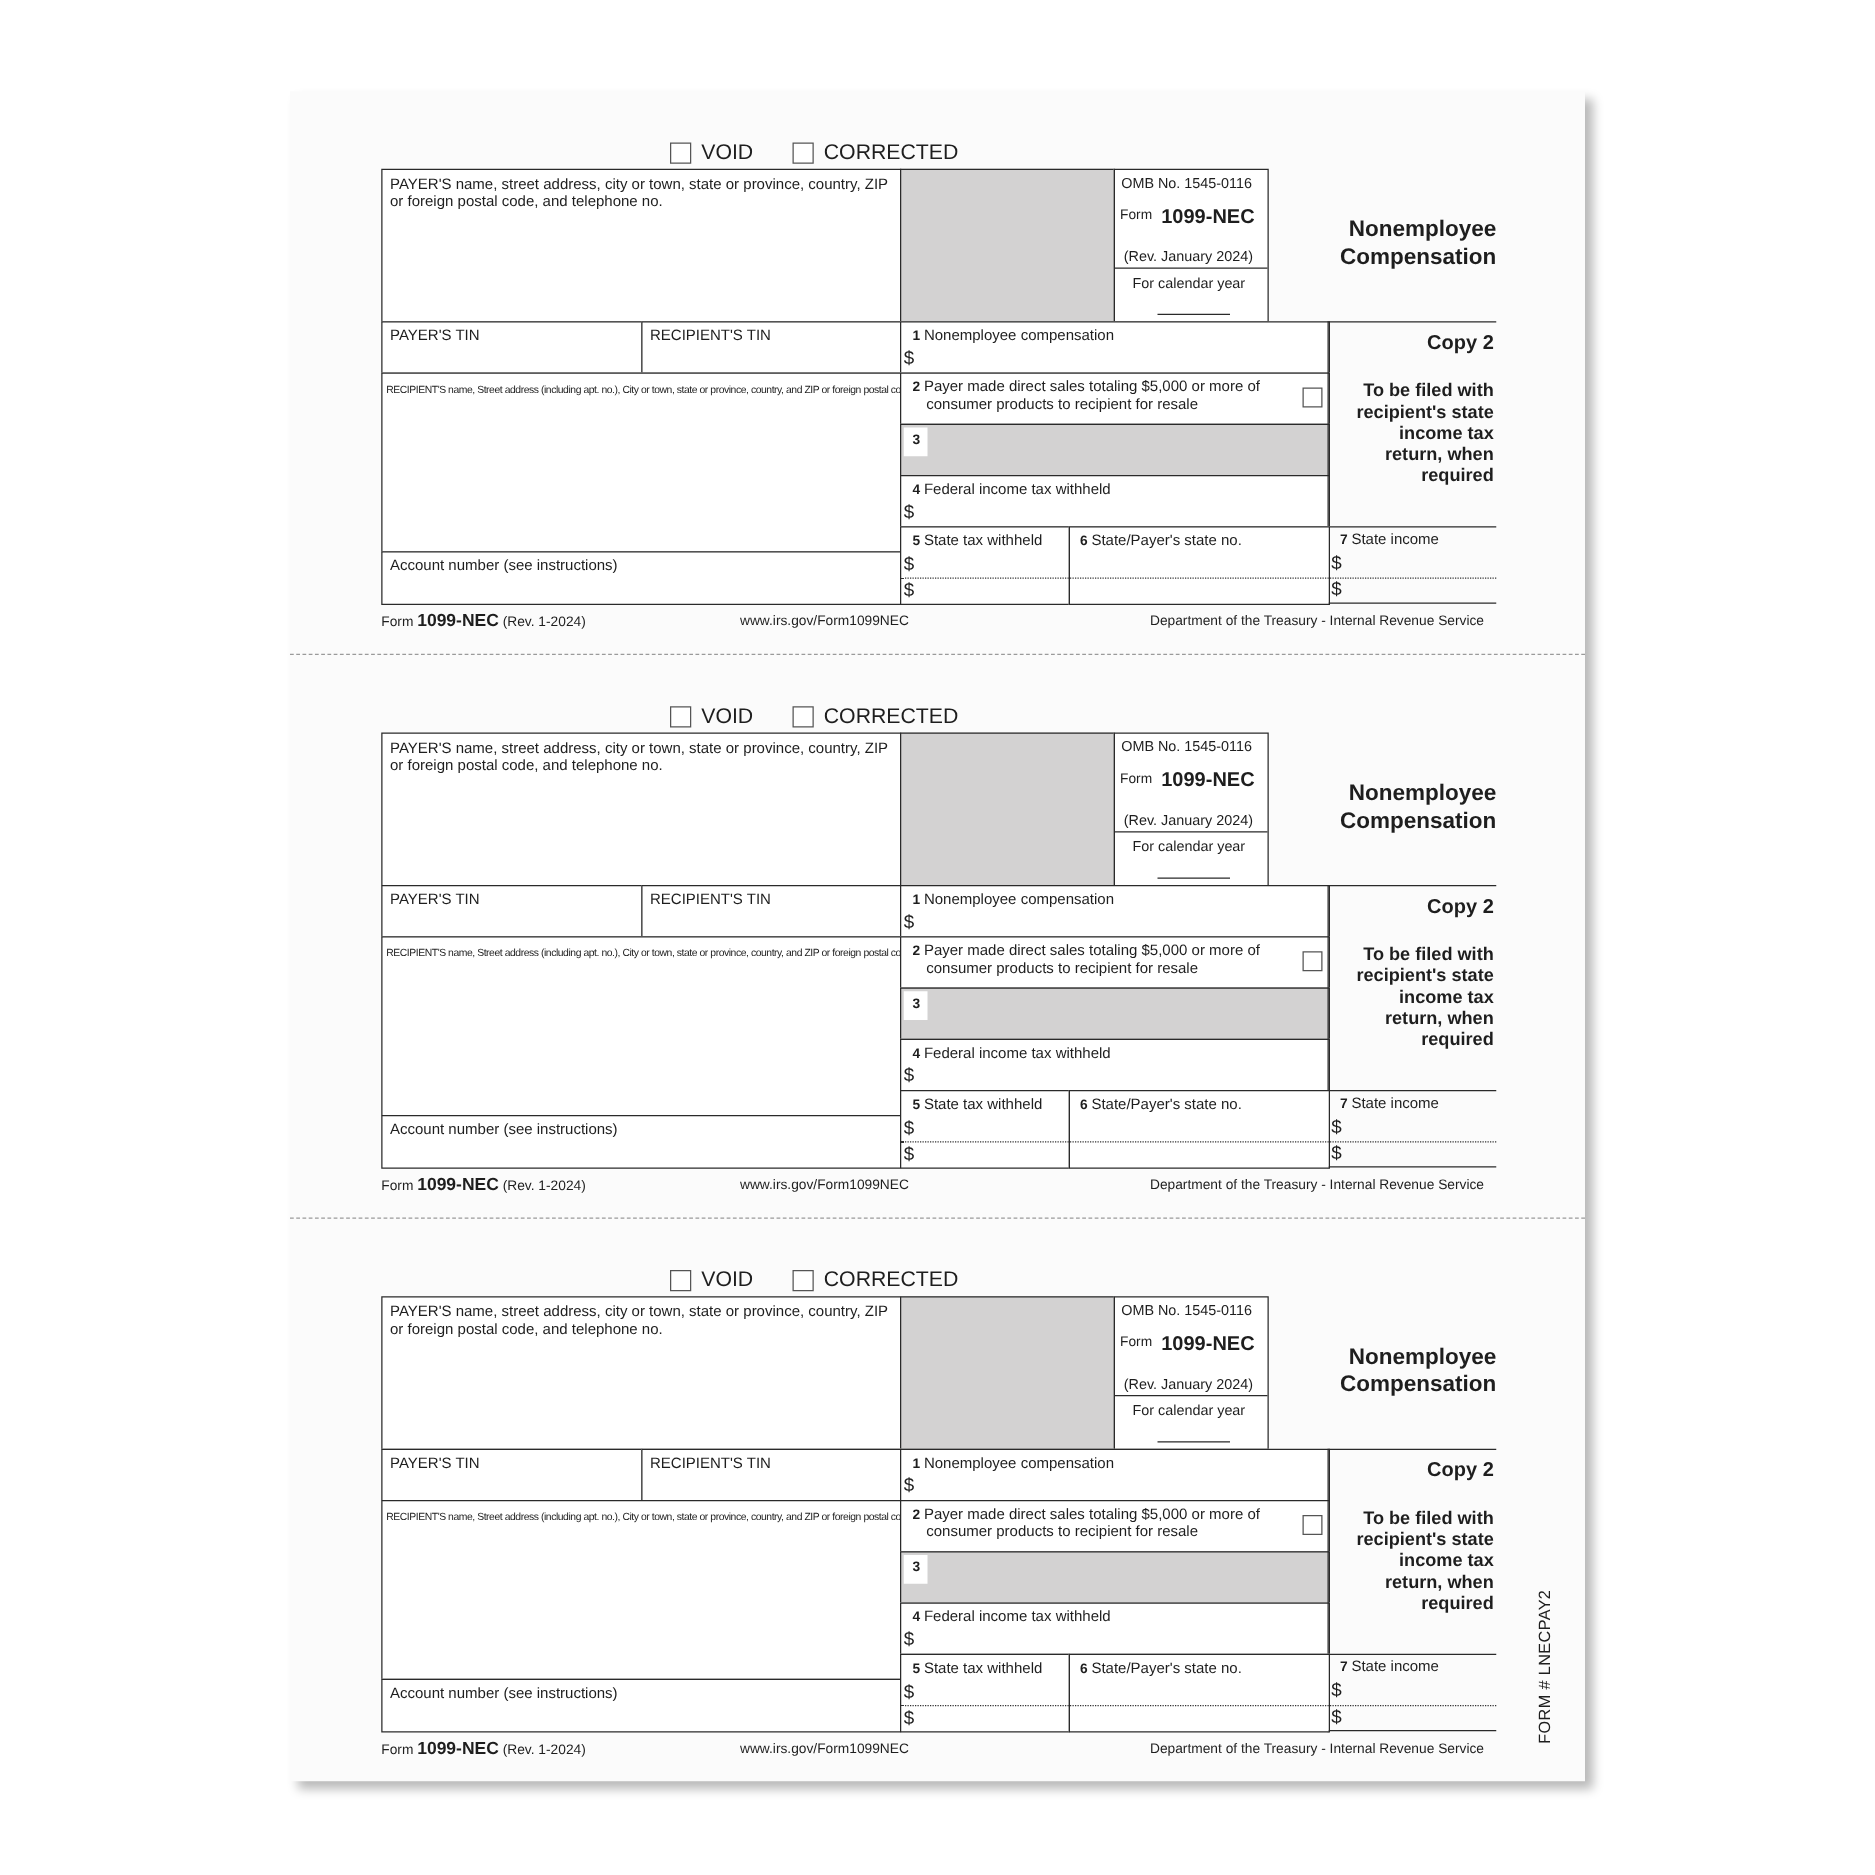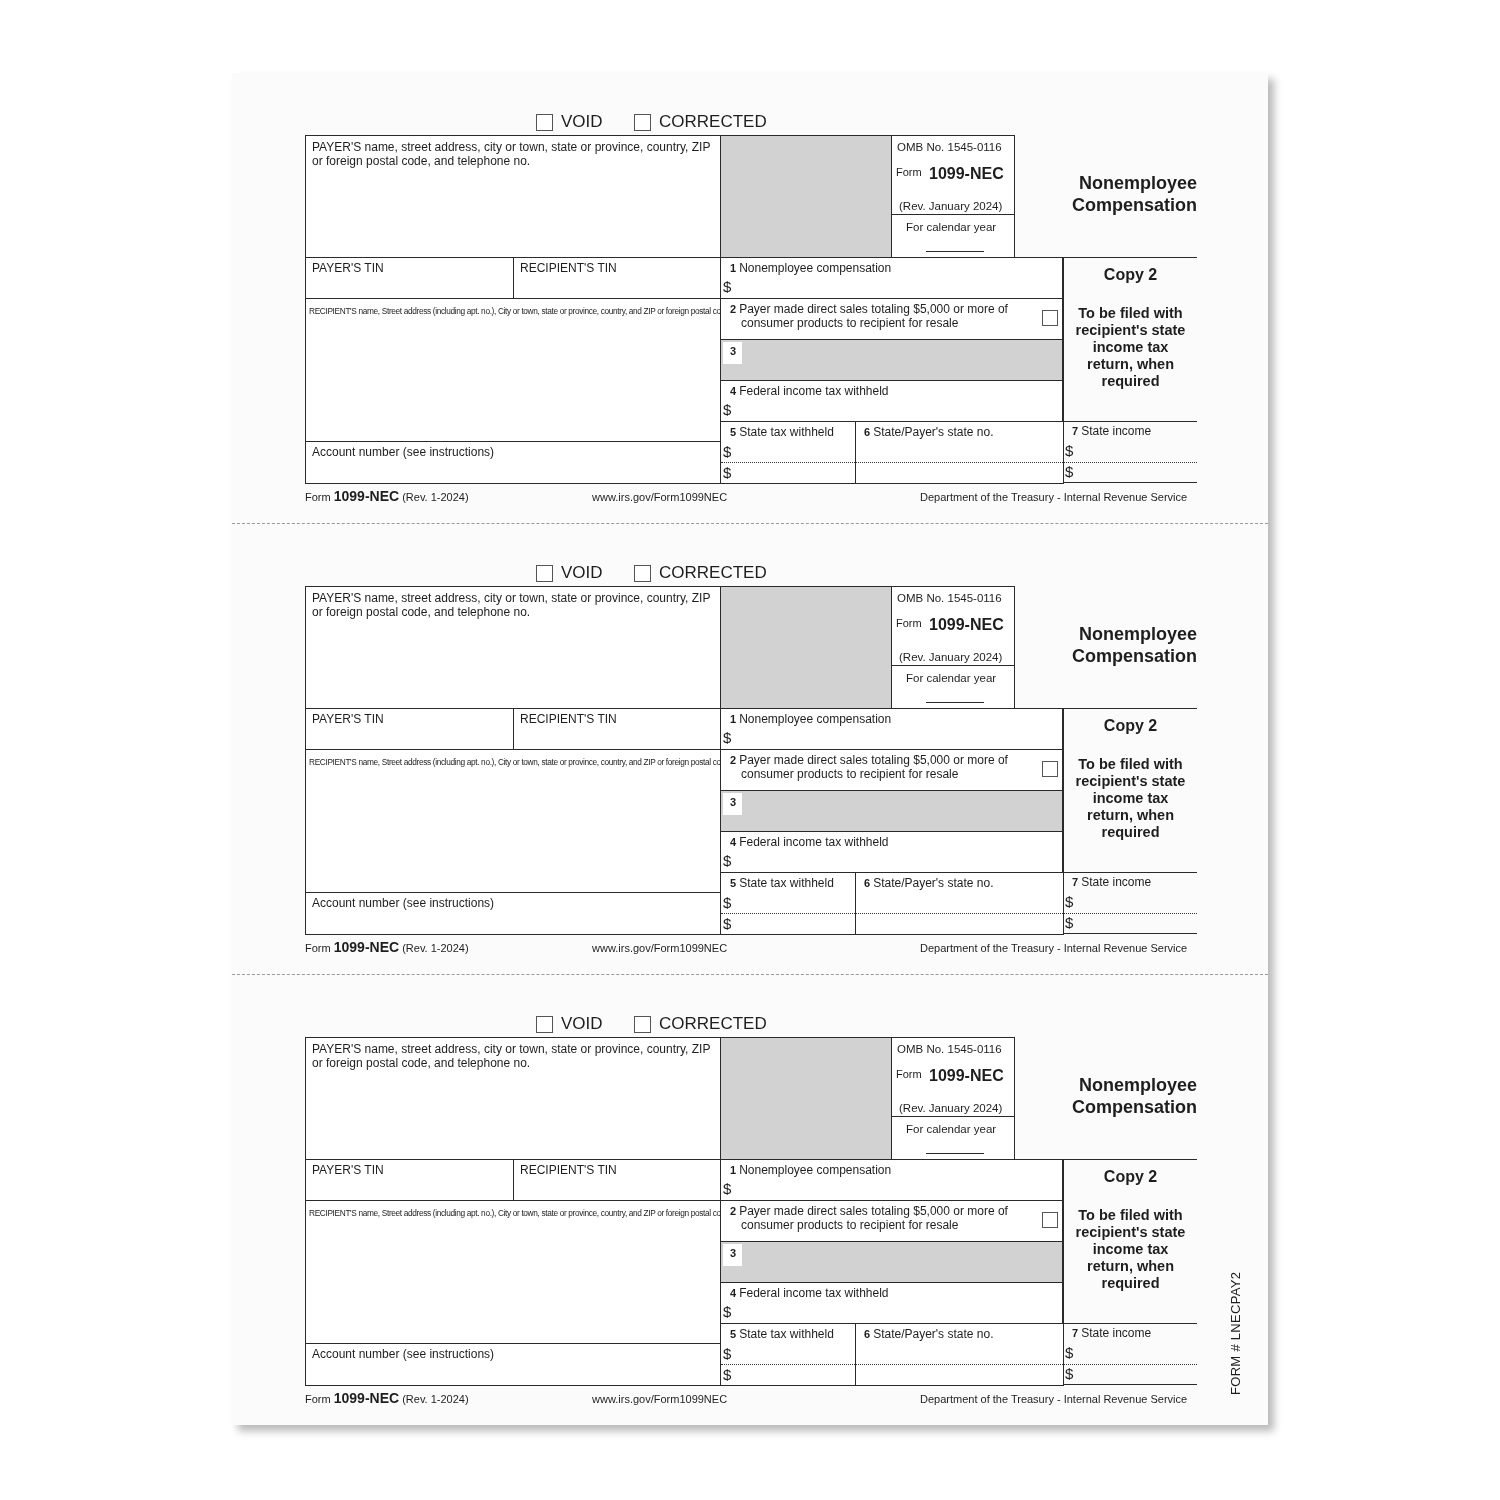--- a/index.html
+++ b/index.html
@@ -10,21 +10,21 @@
   .form{position:absolute;left:16px;width:1500px;height:451px;}
   .cell{position:absolute;box-sizing:border-box;border:1.5px solid #2a2a2a;background:#ffffff;}
   .gray{background:#d3d2d2;}
   .lbl{position:absolute;font-size:12px;line-height:14px;white-space:nowrap;}
   .num{font-weight:bold;font-size:11px;margin-right:3px;}
   .small{font-size:8.3px;letter-spacing:-0.35px;}
   .dollar{position:absolute;font-size:15px;line-height:16px;}
   .cb{position:absolute;width:17px;height:17px;box-sizing:border-box;border:1.3px solid #555;background:#fff;}
   .cbl{position:absolute;font-size:17px;line-height:18px;}
   .title{position:absolute;right:319px;text-align:right;font-weight:bold;font-size:18px;line-height:22px;}
-  .copy{position:absolute;text-align:center;font-weight:bold;}
+  .copy{position:absolute;text-align:right;font-weight:bold;}
   .dotted{position:absolute;height:0;border-top:1.5px dotted #333;}
   .hline{position:absolute;height:0;border-top:1.5px solid #2a2a2a;}
   .vline{position:absolute;width:0;border-left:1.5px solid #2a2a2a;}
   .foot{position:absolute;font-size:11px;line-height:14px;white-space:nowrap;}
   .dash{position:absolute;left:232px;width:1036px;height:0;border-top:1.5px dashed #9a9a9a;}
   .formno{position:absolute;left:1228px;top:1395px;transform:rotate(-90deg);transform-origin:0 0;
           font-size:13px;white-space:nowrap;letter-spacing:0.3px;}
 </style>
 </head>
 <body>

